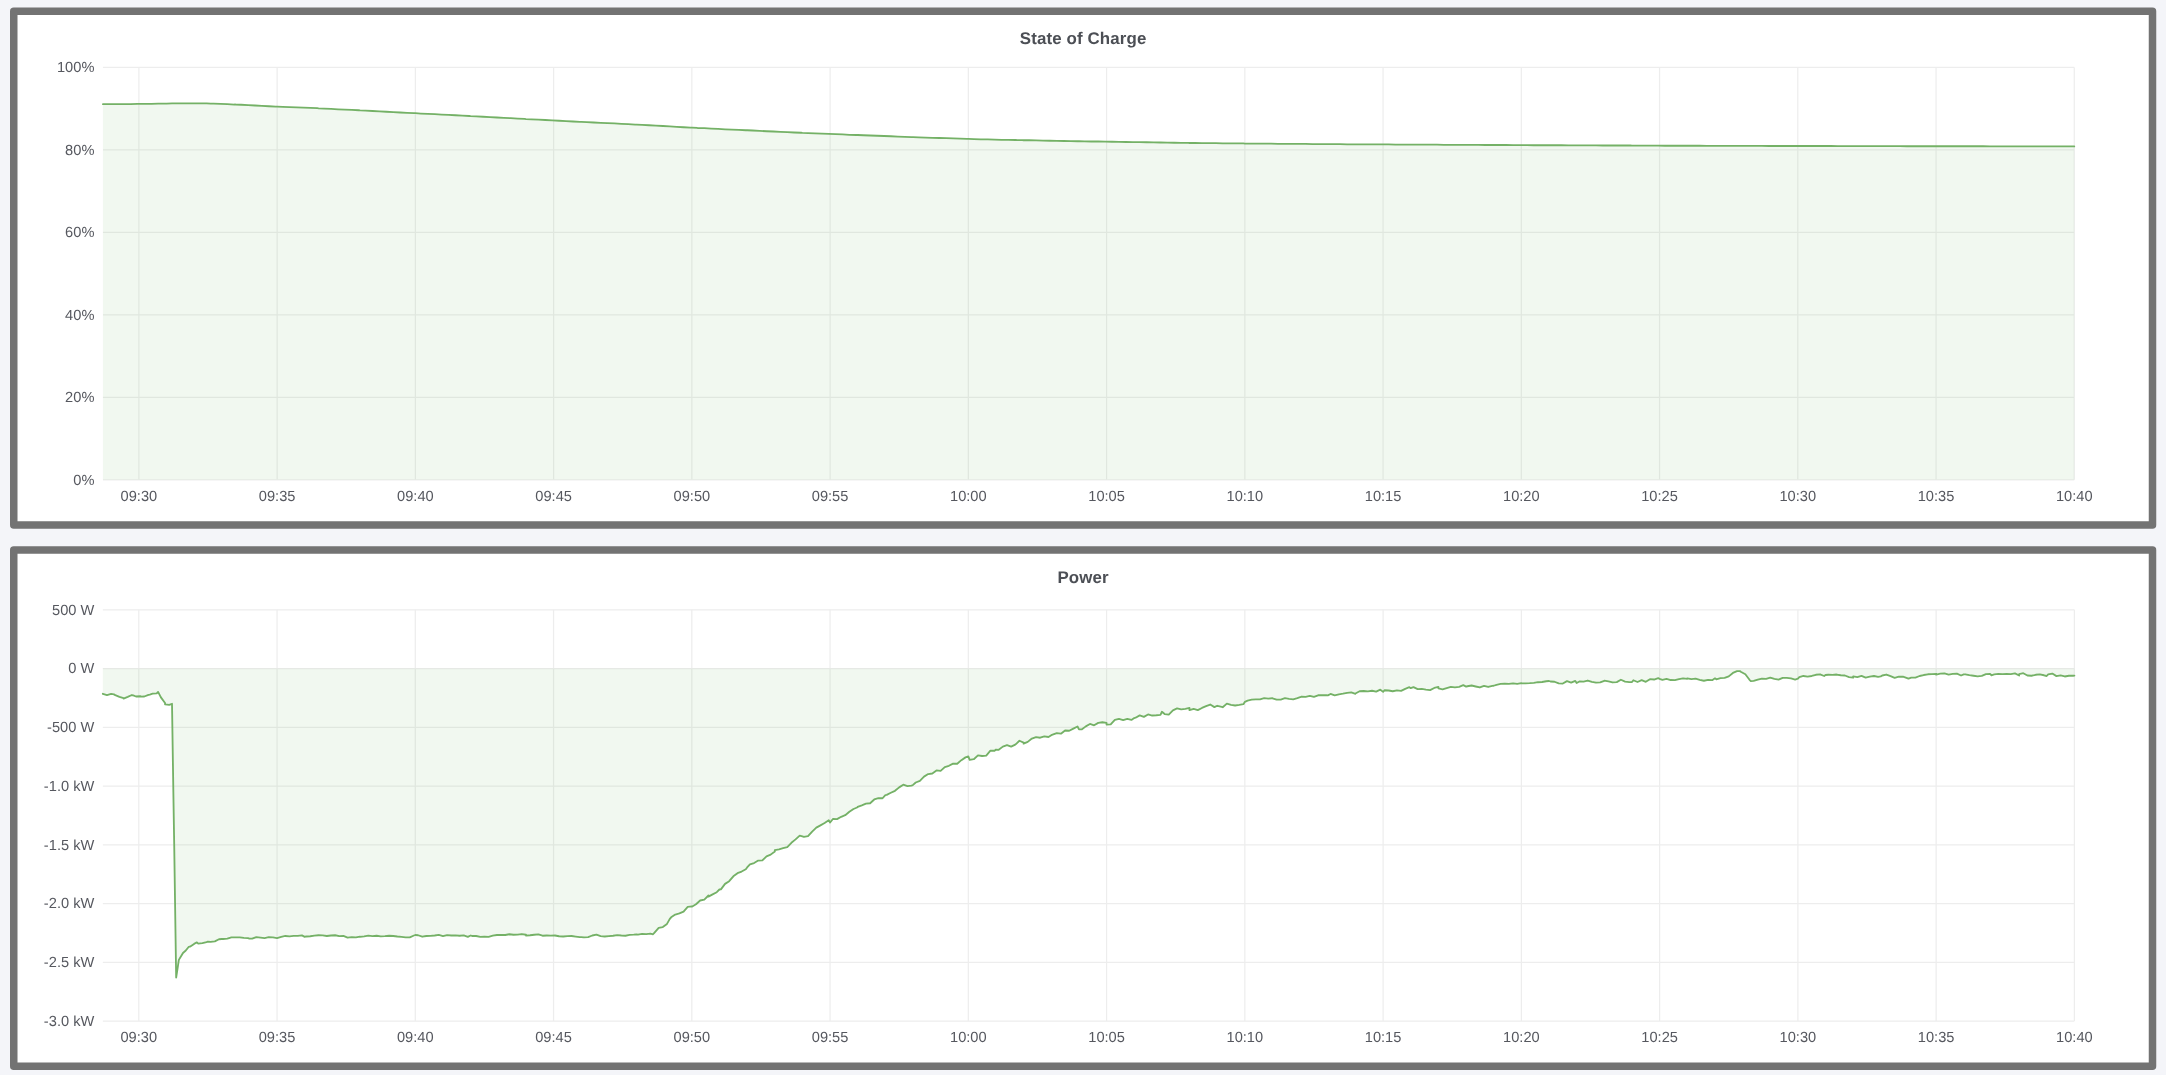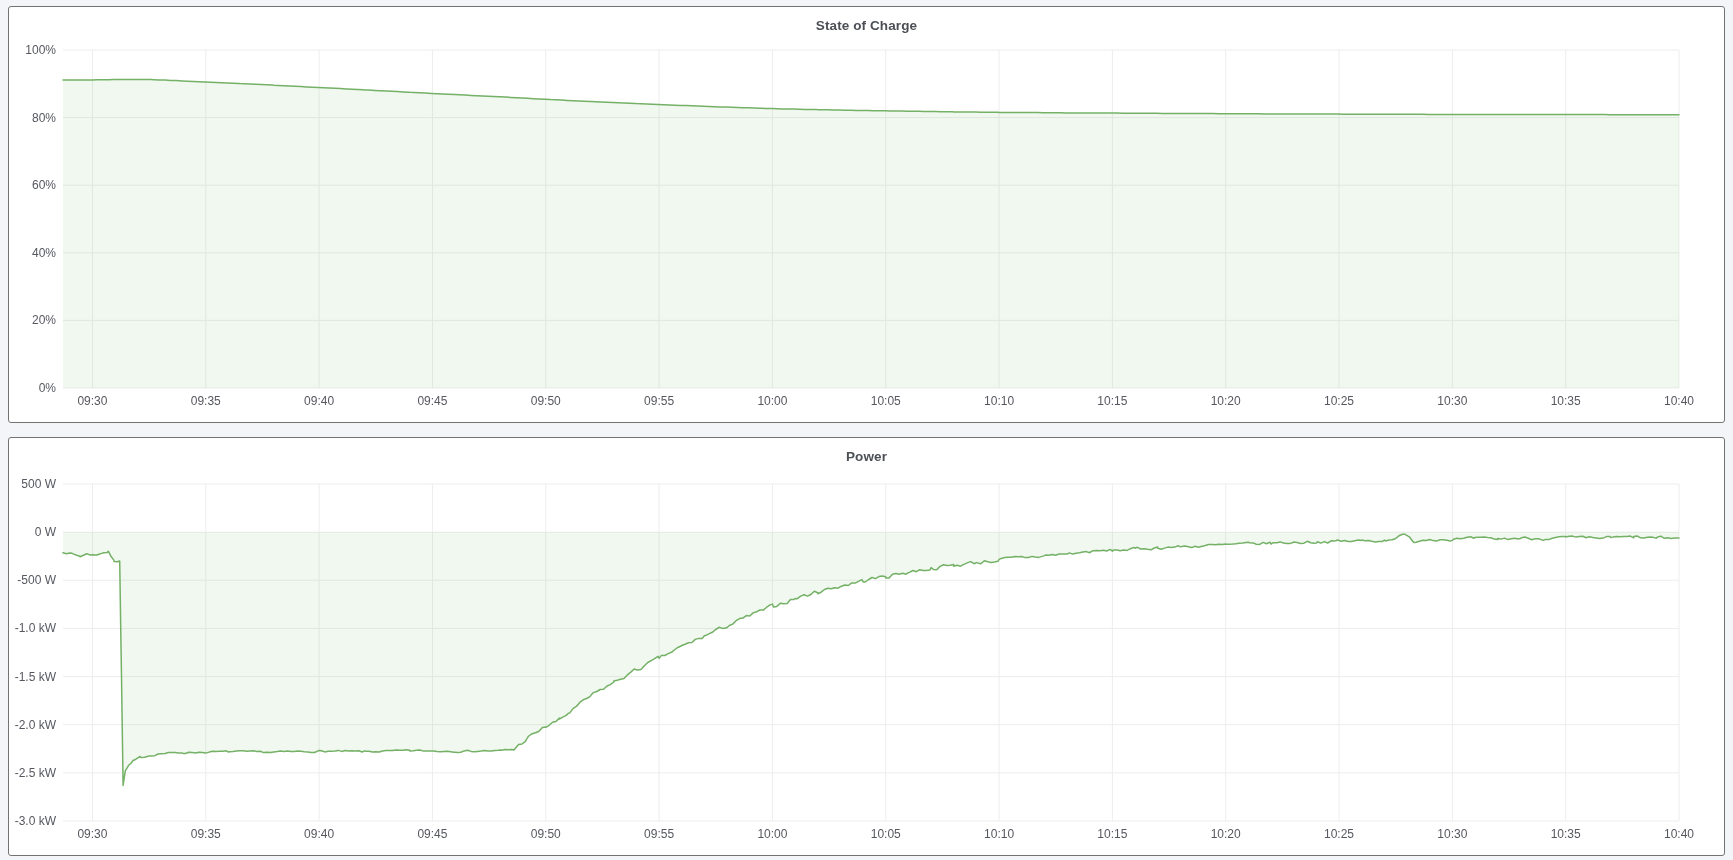--- a/index.html
+++ b/index.html
@@ -3,21 +3,21 @@
 <meta charset="utf-8">
 <style>
   html,body{margin:0;padding:0;}
   body{
     width:1733px;height:860px;position:relative;overflow:hidden;
     background:#f4f5f9;
     font-family:"Liberation Sans",sans-serif;
   }
   .panel{
     position:absolute;left:8px;width:1717px;
-    background:#ffffff;border:1px solid #737373;border-radius:3px;
+    background:#ffffff;border:6px solid #737373;border-radius:3px;
     box-sizing:border-box;
   }
   #panel-0{top:6px;height:417px;}
   #panel-1{top:437px;height:419px;}
   .panel-title{
     margin:0;padding-top:11px;height:20px;
     text-align:center;font-size:13.5px;font-weight:700;
     color:#4c4f55;letter-spacing:.1px;
   }
   .plot{position:absolute;left:0;top:0;right:0;bottom:0;}

